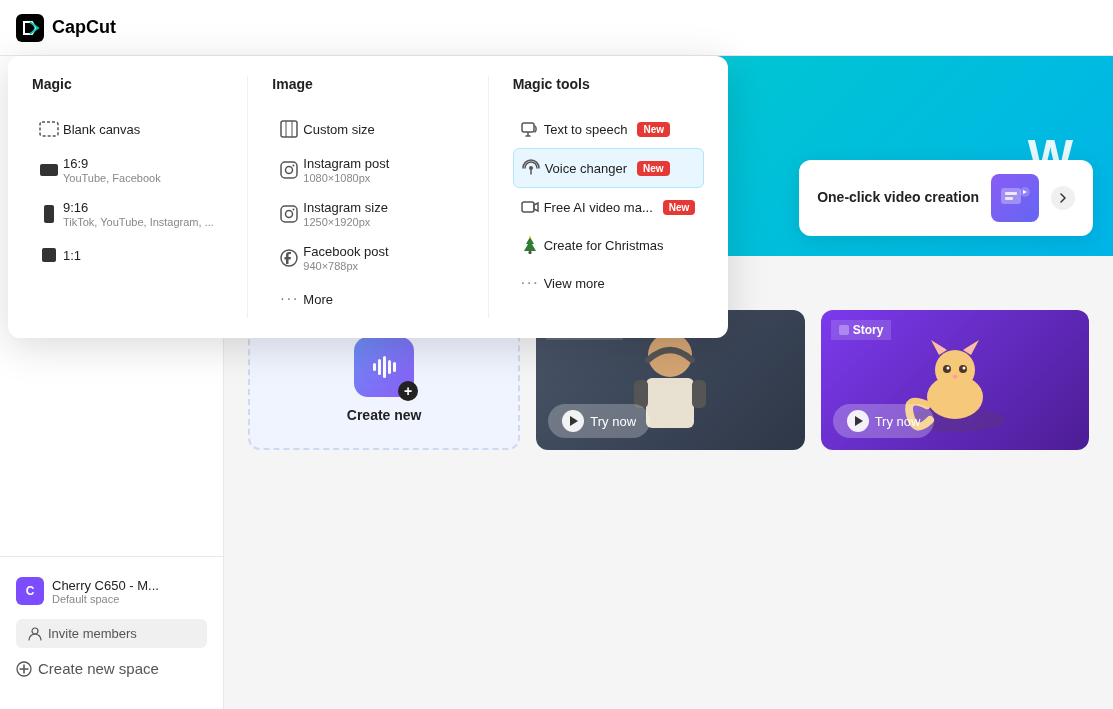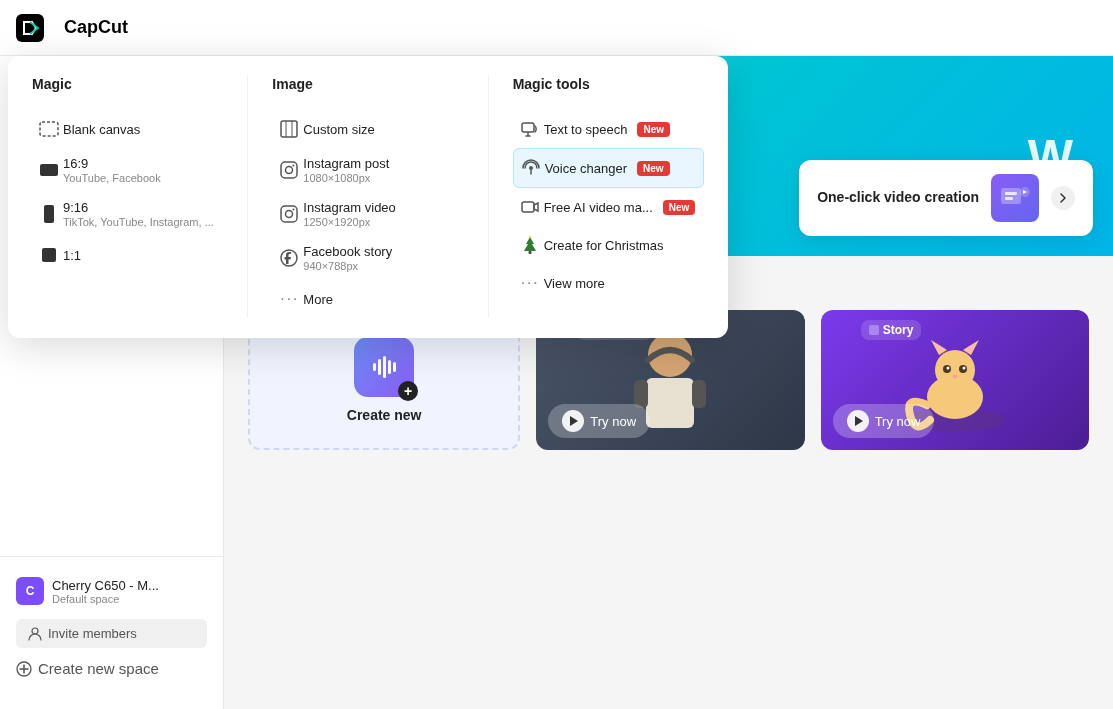--- a/index.html
+++ b/index.html
@@ -12,21 +12,21 @@
       display: flex;
       align-items: center;
       padding: 0 16px;
       border-bottom: 1px solid #e8e8e8;
       position: relative;
       z-index: 100;
     }
     .logo {
       display: flex;
       align-items: center;
-      gap: 20px;
+      gap: 8px;
       font-size: 18px;
       font-weight: 700;
       color: #000;
     }
     .logo-icon {
       width: 28px;
       height: 28px;
     }
 
     
@@ -224,29 +224,28 @@
       align-items: center;
       justify-content: center;
       position: relative;
     }
 
     .card-label-badge {
       position: absolute;
       top: 10px;
       left: 10px;
       background: rgba(255,255,255,0.15);
-      border-radius: 8px;
+      border-radius: 0;
       padding: 3px 8px;
       font-size: 12px;
       color: #fff;
       font-weight: 600;
       display: flex;
       align-items: center;
       gap: 4px;
-      margin-left: 30px;
     }
 
     .try-now-btn {
       position: absolute;
       bottom: 12px;
       left: 12px;
       background: rgba(255,255,255,0.25);
       border: none;
       border-radius: 20px;
       padding: 6px 14px;
@@ -483,34 +482,34 @@
 
     <div class="dropdown-item">
       <div class="item-icon">
         <svg width="20" height="20" viewBox="0 0 20 20">
             <rect x="2" y="2" width="16" height="16" rx="4" stroke="#555" stroke-width="1.5" fill="none"></rect>
             <circle cx="10" cy="10" r="3.5" stroke="#555" stroke-width="1.5" fill="none"></circle>
             <circle cx="14.5" cy="5.5" r="1" fill="#555"></circle>
           </svg>
       </div>
       <div class="item-text">
-        <div class="item-label">Instagram video</div>
+        <div class="item-label">Instagram size</div>
         <div class="item-sublabel">1250×1920px</div>
       </div>
     </div>
 
     <div class="dropdown-item">
       <div class="item-icon">
         <svg width="20" height="20" viewBox="0 0 20 20">
             <circle cx="10" cy="10" r="8" stroke="#555" stroke-width="1.5" fill="none"></circle>
             <path d="M12 6h-1.5a1 1 0 00-1 1v2H12l-.5 2.5H9.5V16H7V11.5H5.5V9H7V7a3 3 0 013-3H12V6z" fill="#555"></path>
           </svg>
       </div>
       <div class="item-text">
-        <div class="item-label">Facebook story</div>
+        <div class="item-label">Facebook post</div>
         <div class="item-sublabel">940×788px</div>
       </div>
     </div>
 
     <div class="dropdown-item">
       <div class="item-icon dots-icon">···</div>
       <div class="item-text">
         <div class="item-label">More</div>
       </div>
     </div>

